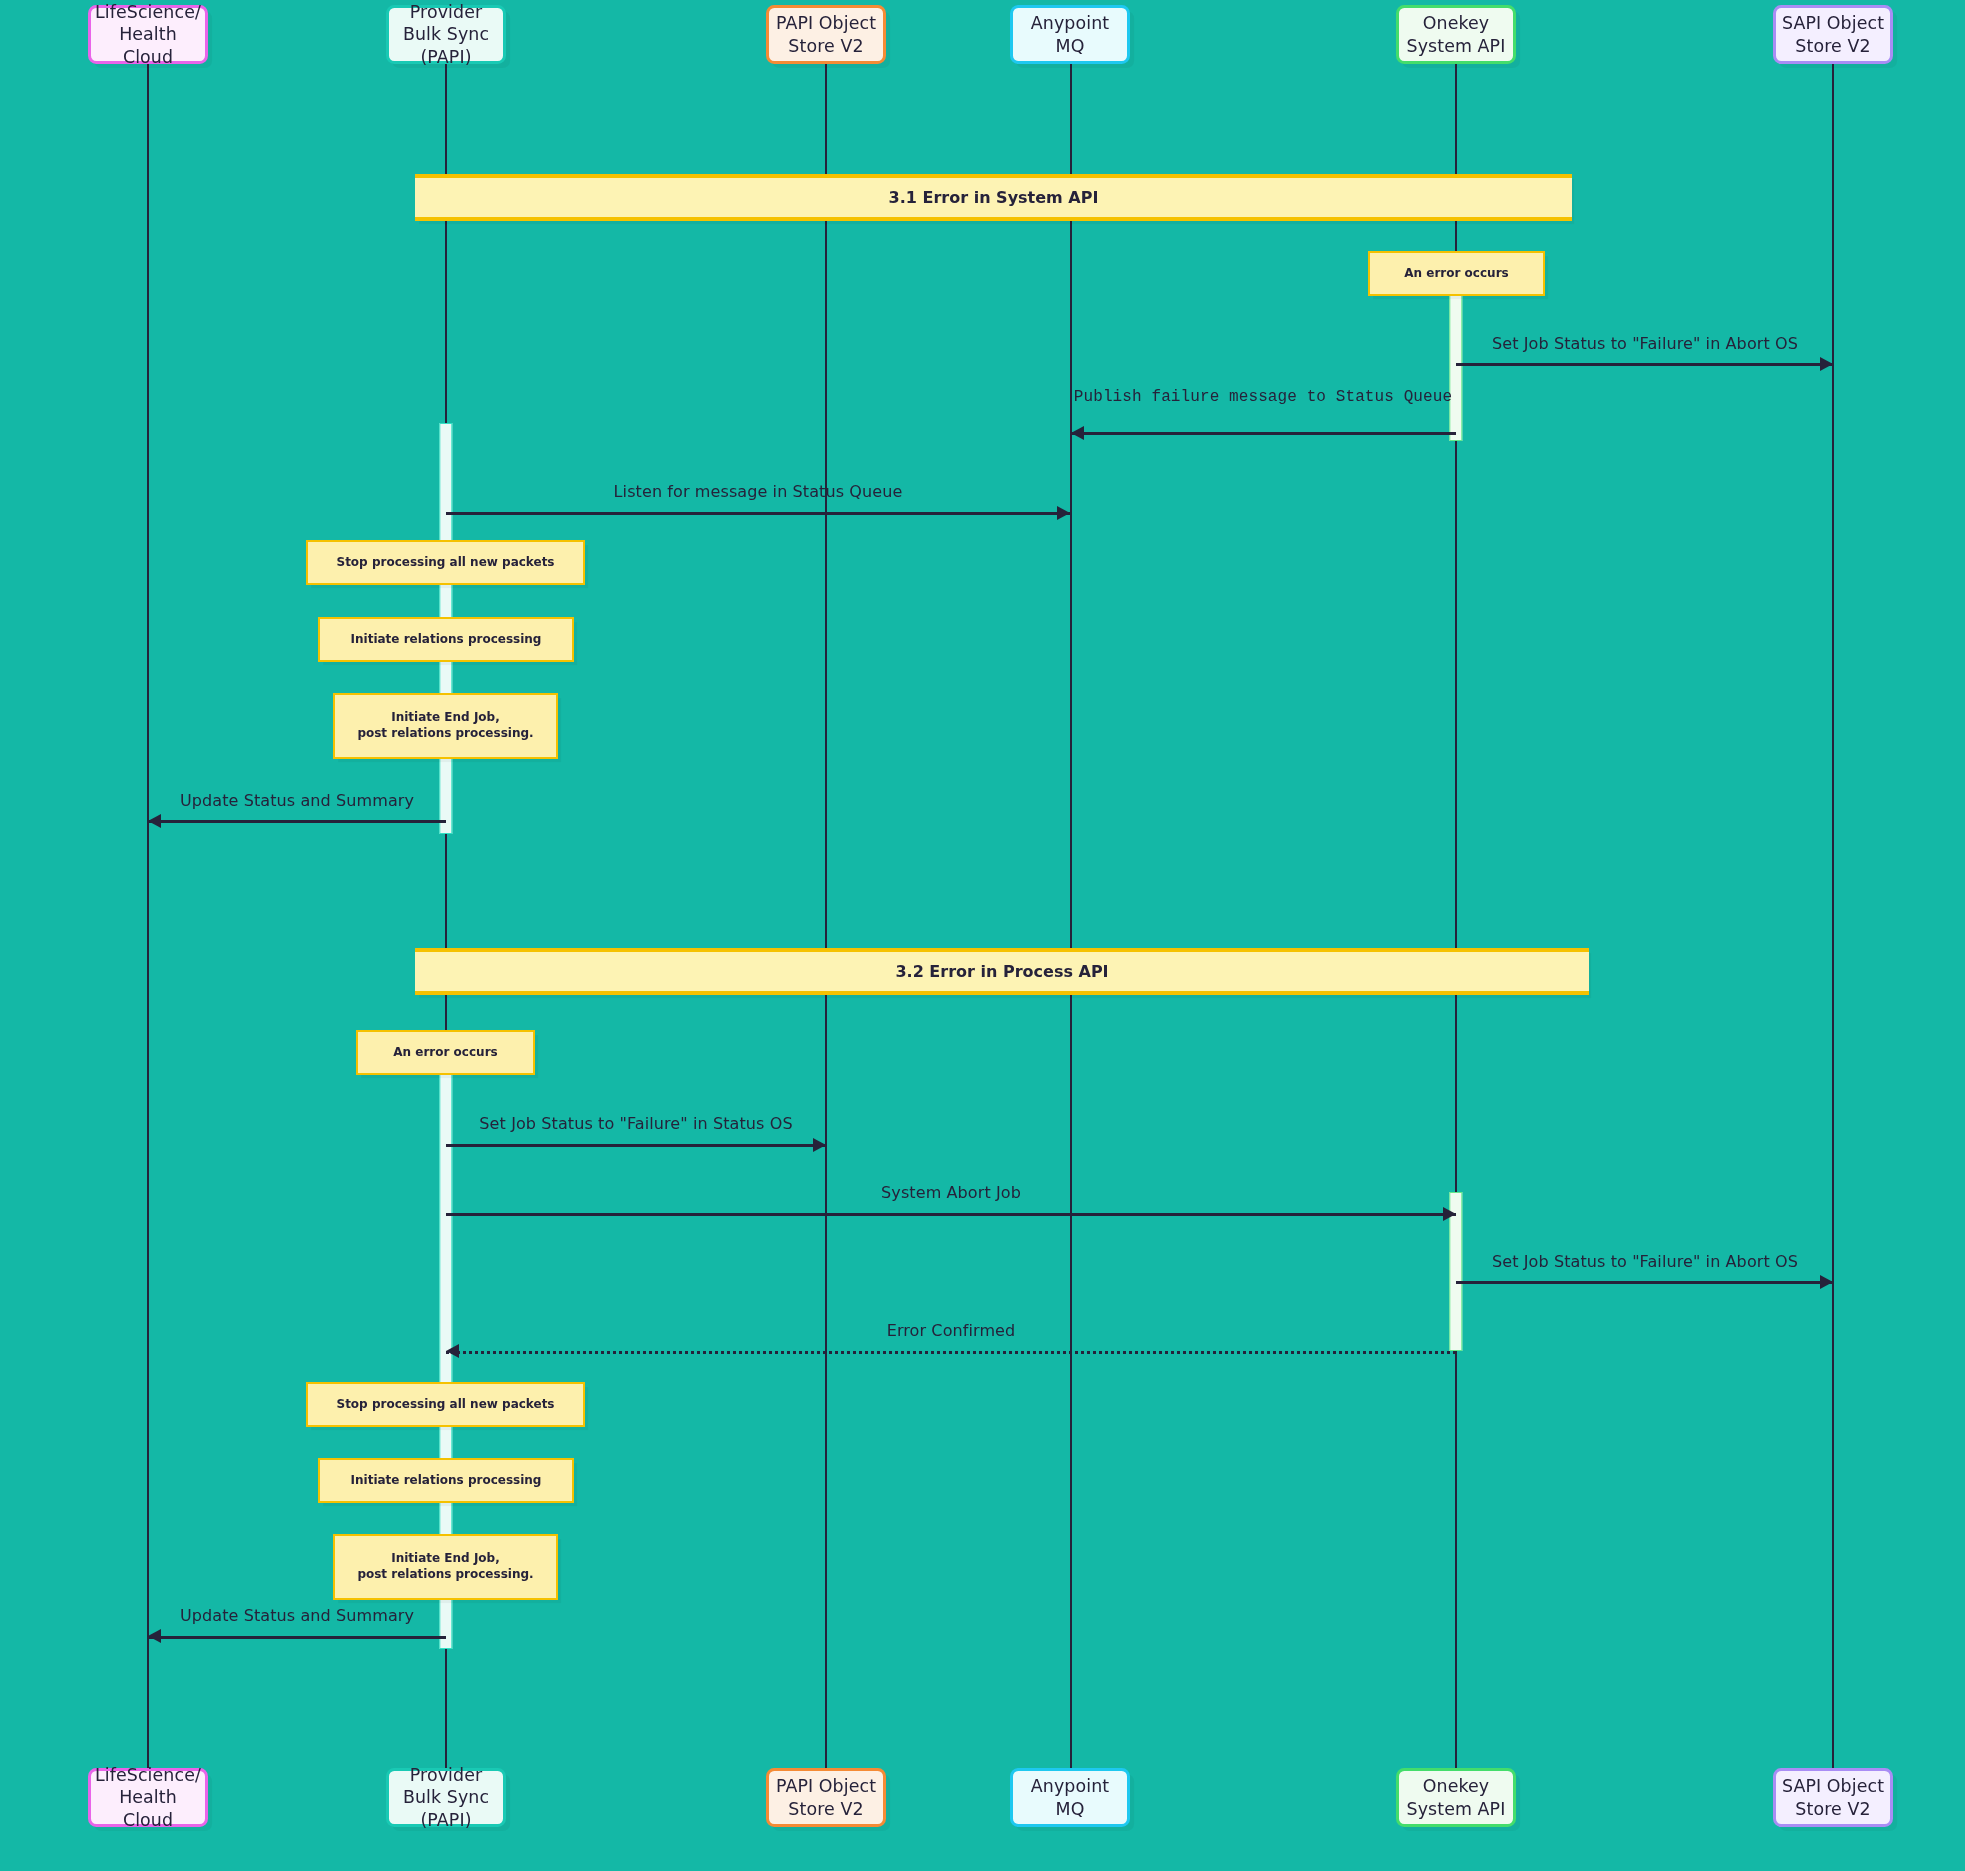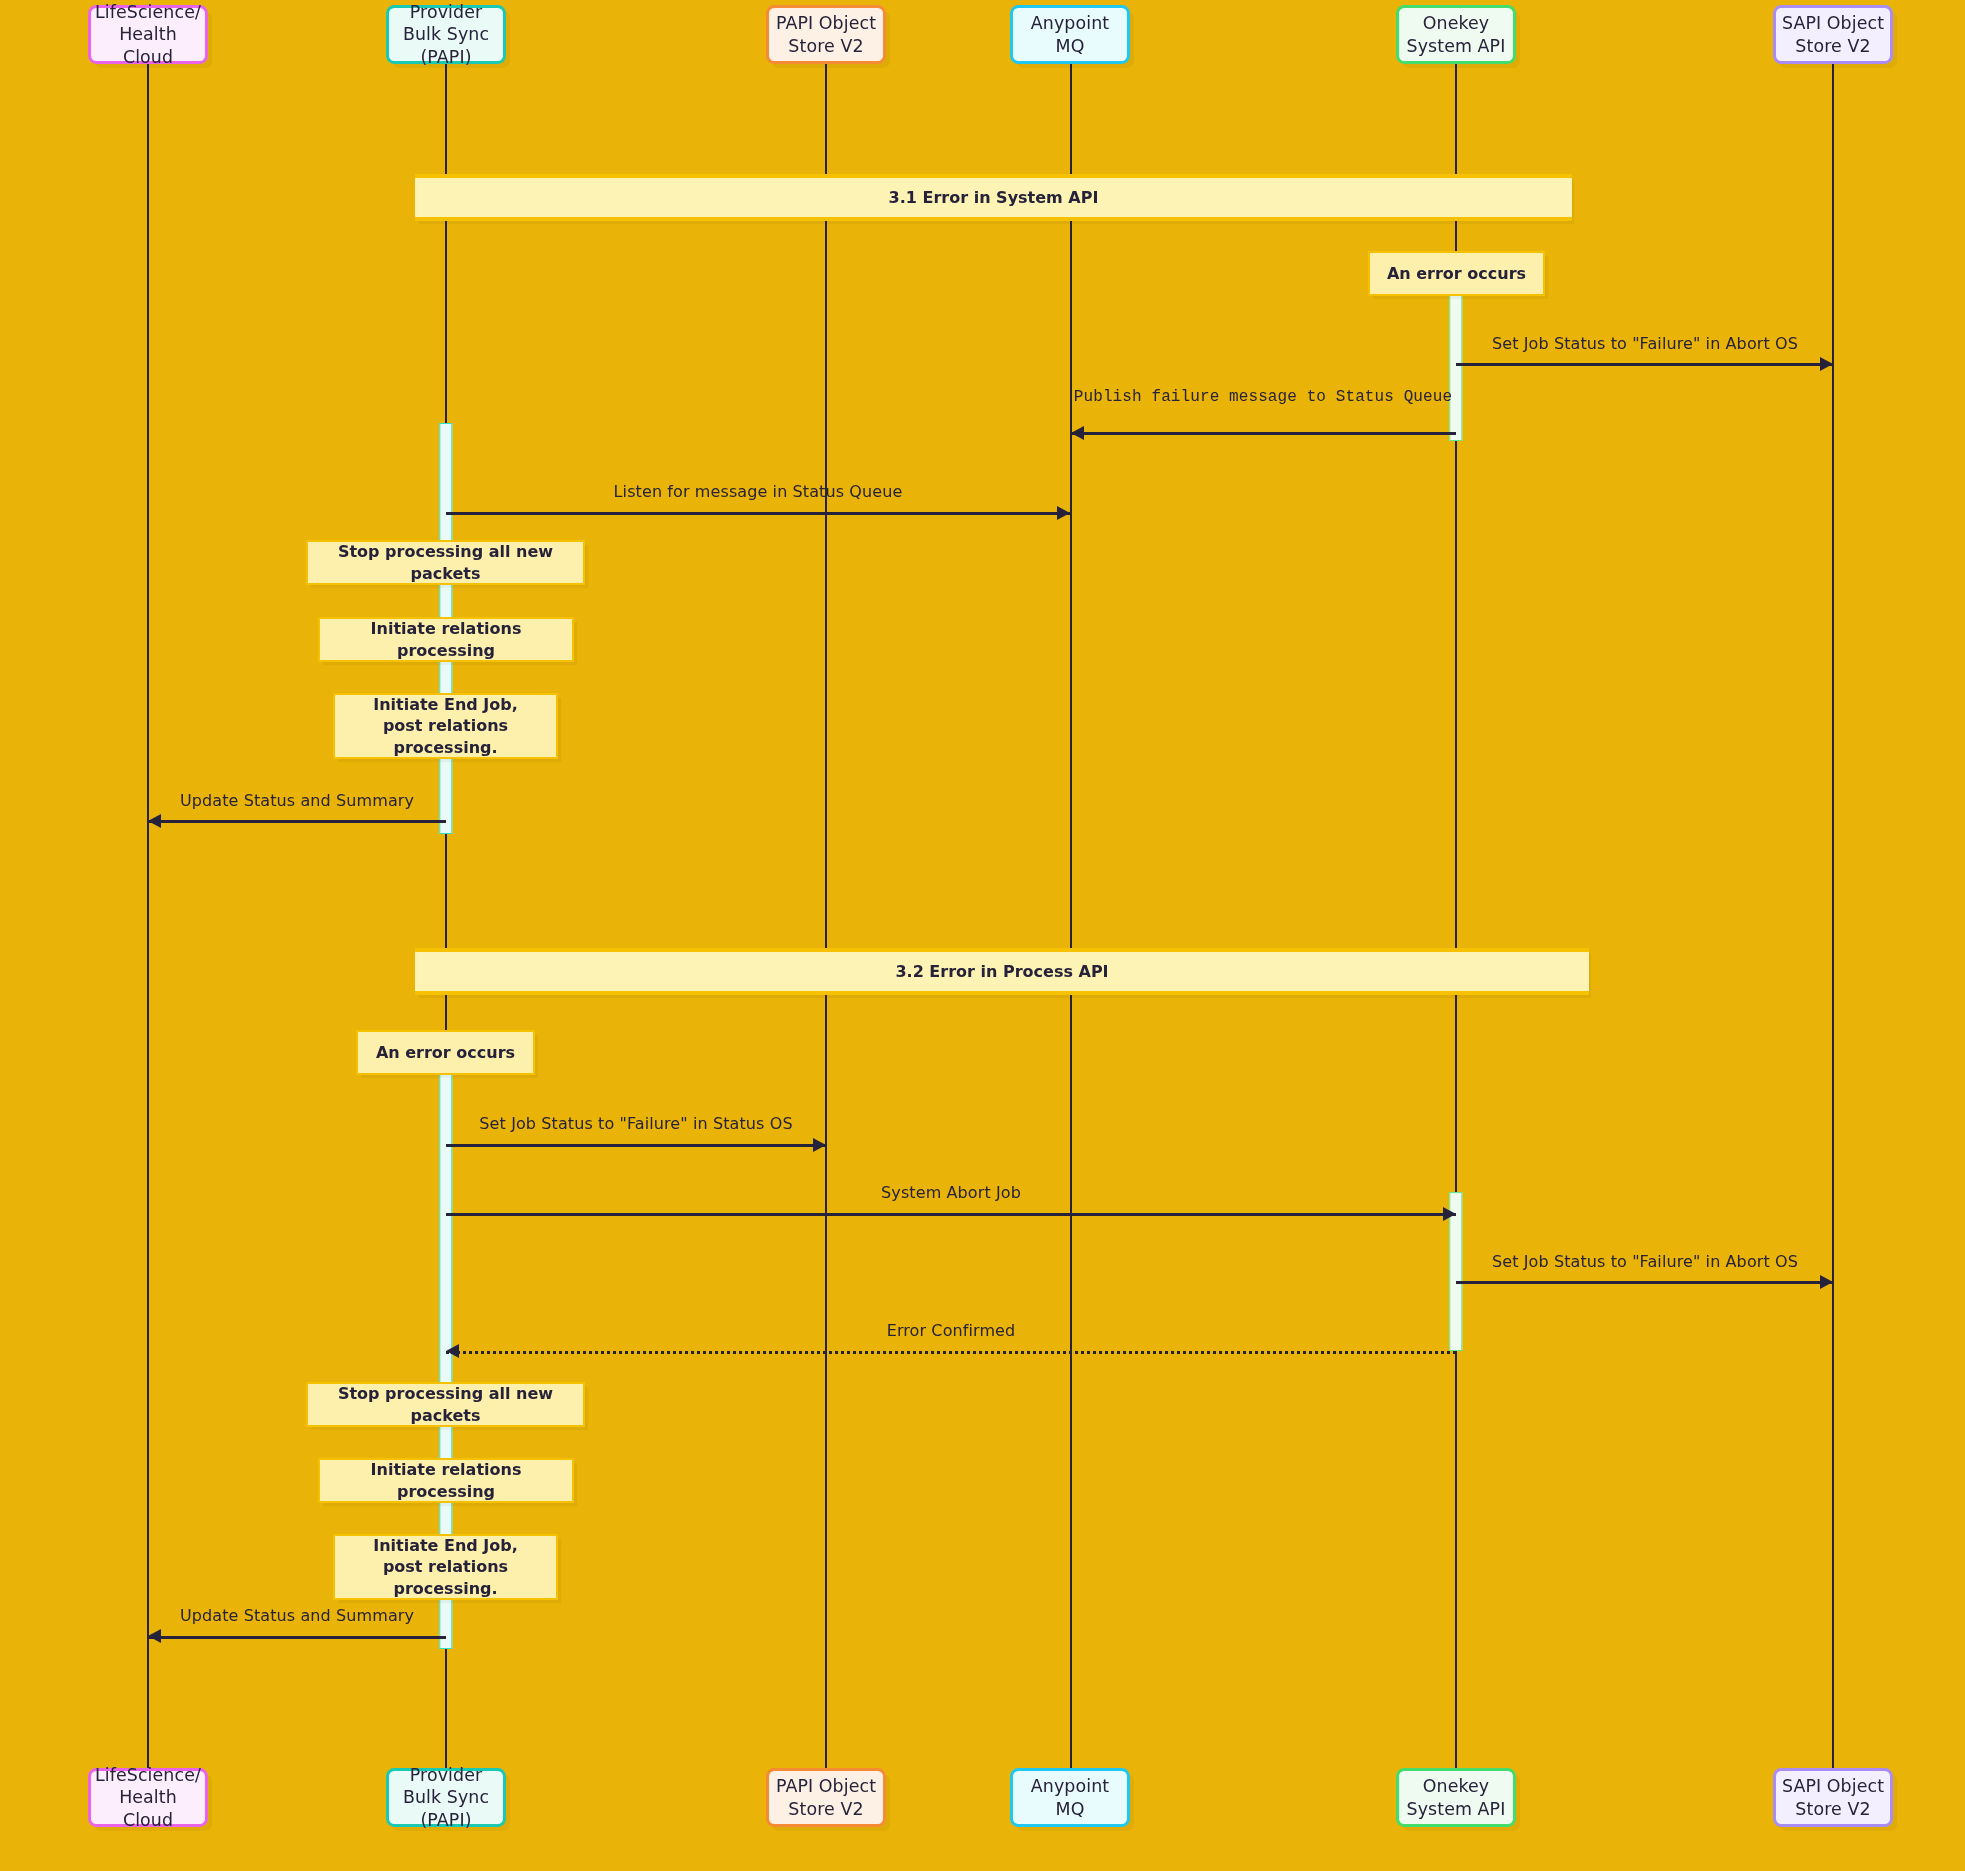--- a/index.html
+++ b/index.html
@@ -7,21 +7,21 @@
     padding: 0;
     background: #ffffff;
   }
   body {
     font-family: "DejaVu Sans", "Liberation Sans", sans-serif;
   }
   #canvas {
     position: relative;
     width: 1965px;
     height: 1871px;
-    background: #eab308;
+    background: #14b8a6;
     overflow: hidden;
   }
   
   .lifeline {
     position: absolute;
     width: 2px;
     background: #26223a;
     transform: translateX(-1px);
   }
   
@@ -61,21 +61,21 @@
   
   .note {
     position: absolute;
     box-sizing: border-box;
     background: #fdf0ad;
     border: 2.6px solid #f5c100;
     display: flex;
     align-items: center;
     justify-content: center;
     text-align: center;
-    font-size: 16px;
+    font-size: 12px;
     font-weight: bold;
     line-height: 1.32;
     color: #26223a;
     white-space: pre-line;
     box-shadow: 4.1px 4.1px 0 -1px rgba(0,0,0,0.045);
   }
   
   .activation {
     position: absolute;
     box-sizing: border-box;

